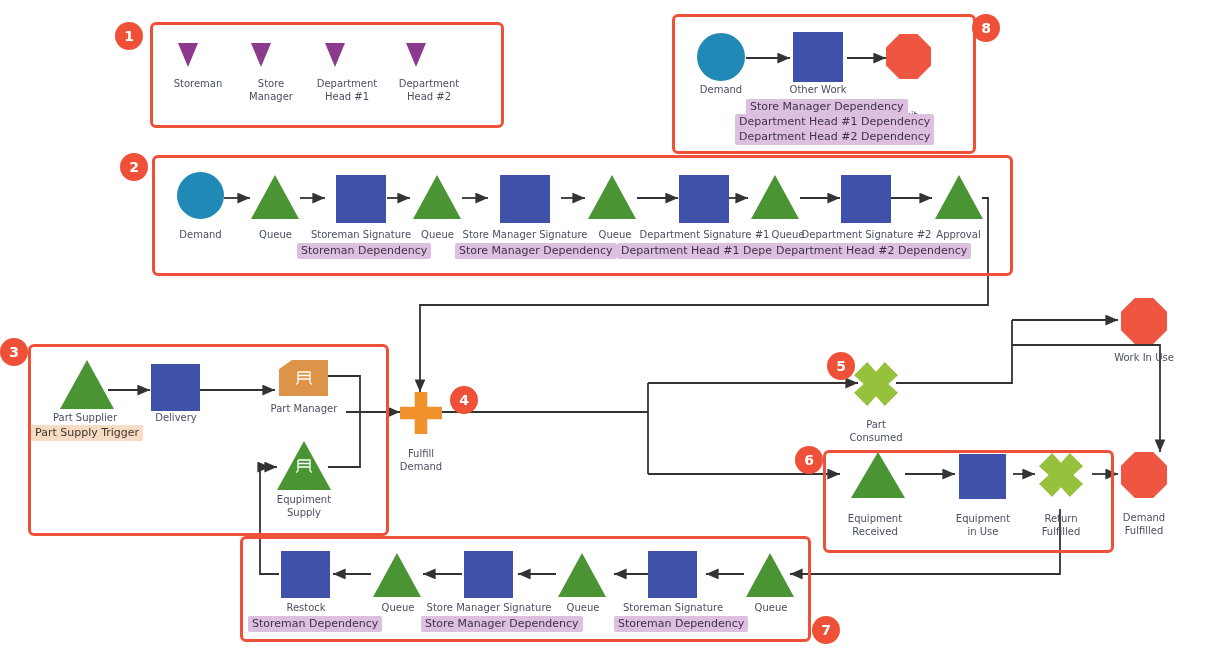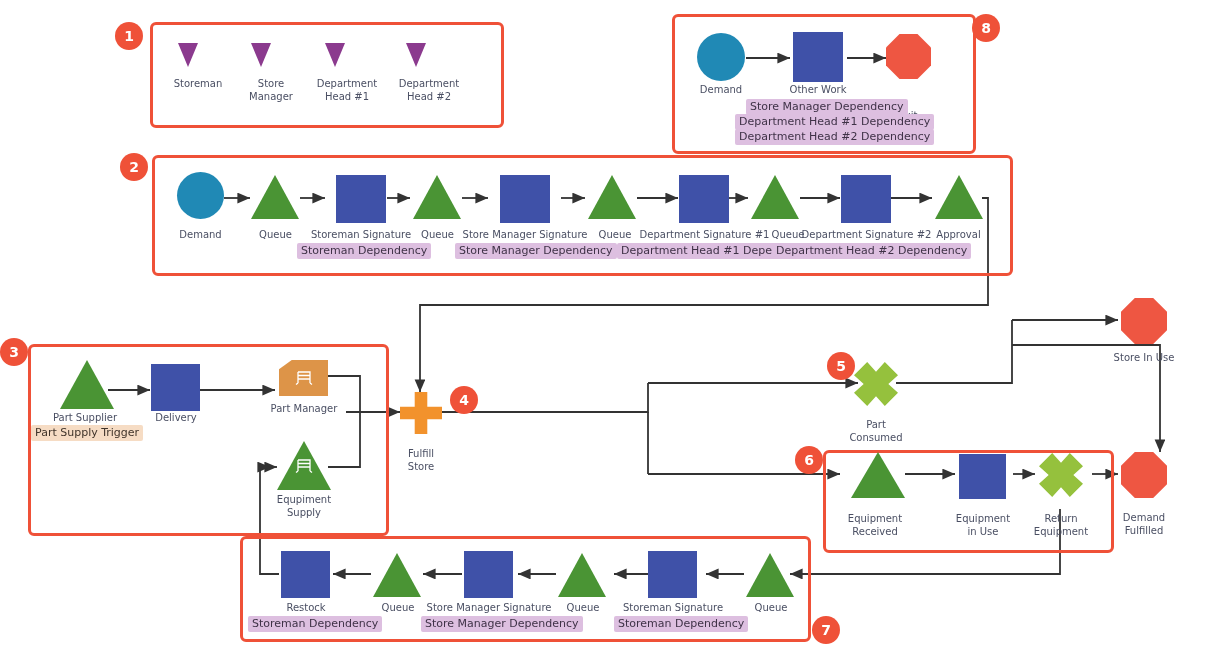--- a/index.html
+++ b/index.html
@@ -204,41 +204,41 @@
     </svg>
   </div>
   <div class="cap" style="left:256px;top:493px;width:96px;">Equpiment
 Supply</div>
 
   <div class="trig" style="left:31px;top:425px;">Part Supply Trigger</div>
 
   <div class="node plus" style="left:400px;top:392px;width:42px;height:42px;"></div>
   <div class="badge" style="left:450px;top:386px;">4</div>
   <div class="cap" style="left:374px;top:447px;width:94px;">Fulfill
-Store</div>
+Demand</div>
 
   <div class="node xcross" style="left:854px;top:362px;width:44px;height:44px;"></div>
   <div class="badge" style="left:827px;top:352px;">5</div>
   <div class="cap" style="left:829px;top:418px;width:94px;">Part
 Consumed</div>
 
   <div class="grp" style="left:823px;top:450px;width:285px;height:97px;"></div>
   <div class="badge" style="left:795px;top:446px;">6</div>
 
   <div class="node tri" style="left:851px;top:452px;border-left-width:27px;border-right-width:27px;border-bottom-width:46px;"></div>
   <div class="cap" style="left:828px;top:512px;width:94px;">Equipment
 Received</div>
 
   <div class="node square" style="left:959px;top:454px;width:47px;height:45px;"></div>
   <div class="cap" style="left:936px;top:512px;width:94px;">Equipment
 in Use</div>
 
   <div class="node xcross" style="left:1039px;top:453px;width:44px;height:44px;"></div>
   <div class="cap" style="left:1014px;top:512px;width:94px;">Return
-Equipment</div>
+Fulfilled</div>
 
   <div class="grp" style="left:240px;top:536px;width:565px;height:100px;"></div>
   <div class="badge" style="left:812px;top:616px;">7</div>
 
   <div class="node square" style="left:281px;top:551px;width:49px;height:47px;"></div>
   <div class="cap" style="left:259px;top:601px;width:94px;">Restock</div>
 
   <div class="node tri" style="left:373px;top:553px;"></div>
   <div class="cap" style="left:351px;top:601px;width:94px;">Queue</div>
 
@@ -252,19 +252,19 @@
   <div class="cap" style="left:603px;top:601px;width:140px;">Storeman Signature</div>
 
   <div class="node tri" style="left:746px;top:553px;"></div>
   <div class="cap" style="left:724px;top:601px;width:94px;">Queue</div>
 
   <div class="dep" style="left:248px;top:616px;">Storeman Dependency</div>
   <div class="dep" style="left:421px;top:616px;">Store Manager Dependency</div>
   <div class="dep" style="left:614px;top:616px;">Storeman Dependency</div>
 
   <div class="node oct" style="left:1121px;top:298px;width:46px;height:46px;"></div>
-  <div class="cap" style="left:1097px;top:351px;width:94px;">Store In Use</div>
+  <div class="cap" style="left:1097px;top:351px;width:94px;">Work In Use</div>
 
   <div class="node oct" style="left:1121px;top:452px;width:46px;height:46px;"></div>
   <div class="cap" style="left:1097px;top:511px;width:94px;">Demand
 Fulfilled</div>
 
 </div>
 
 </body></html>

